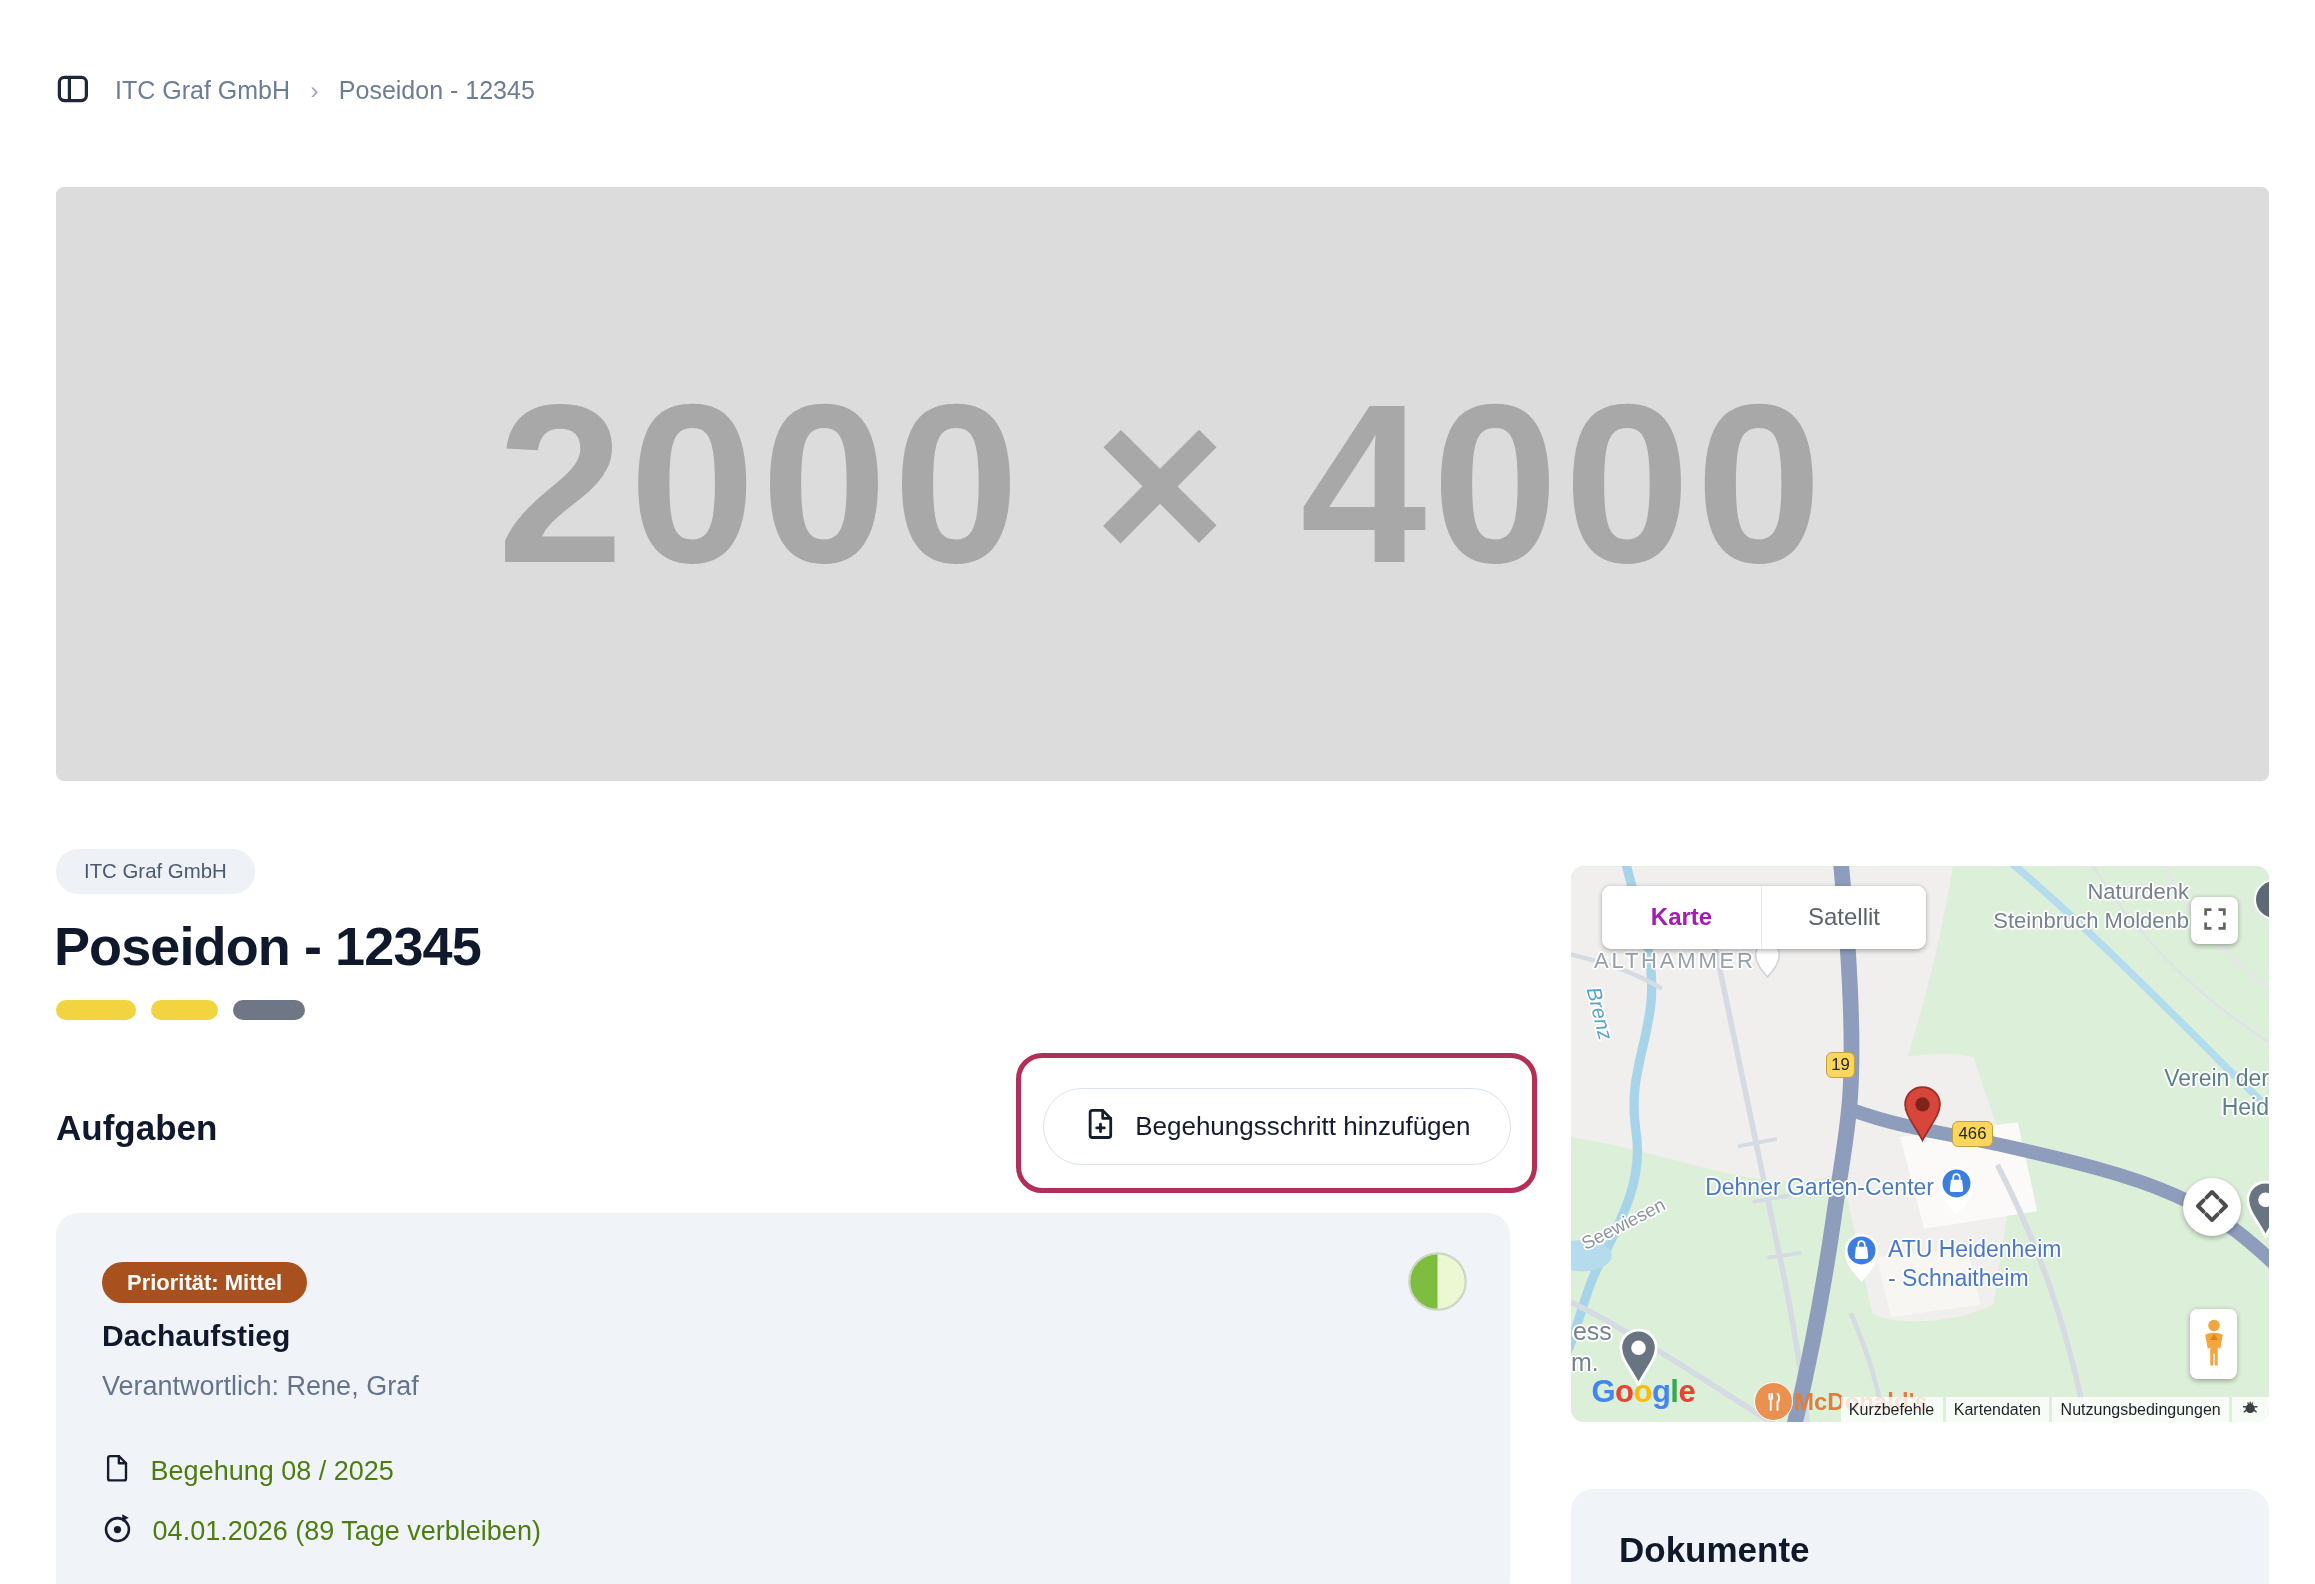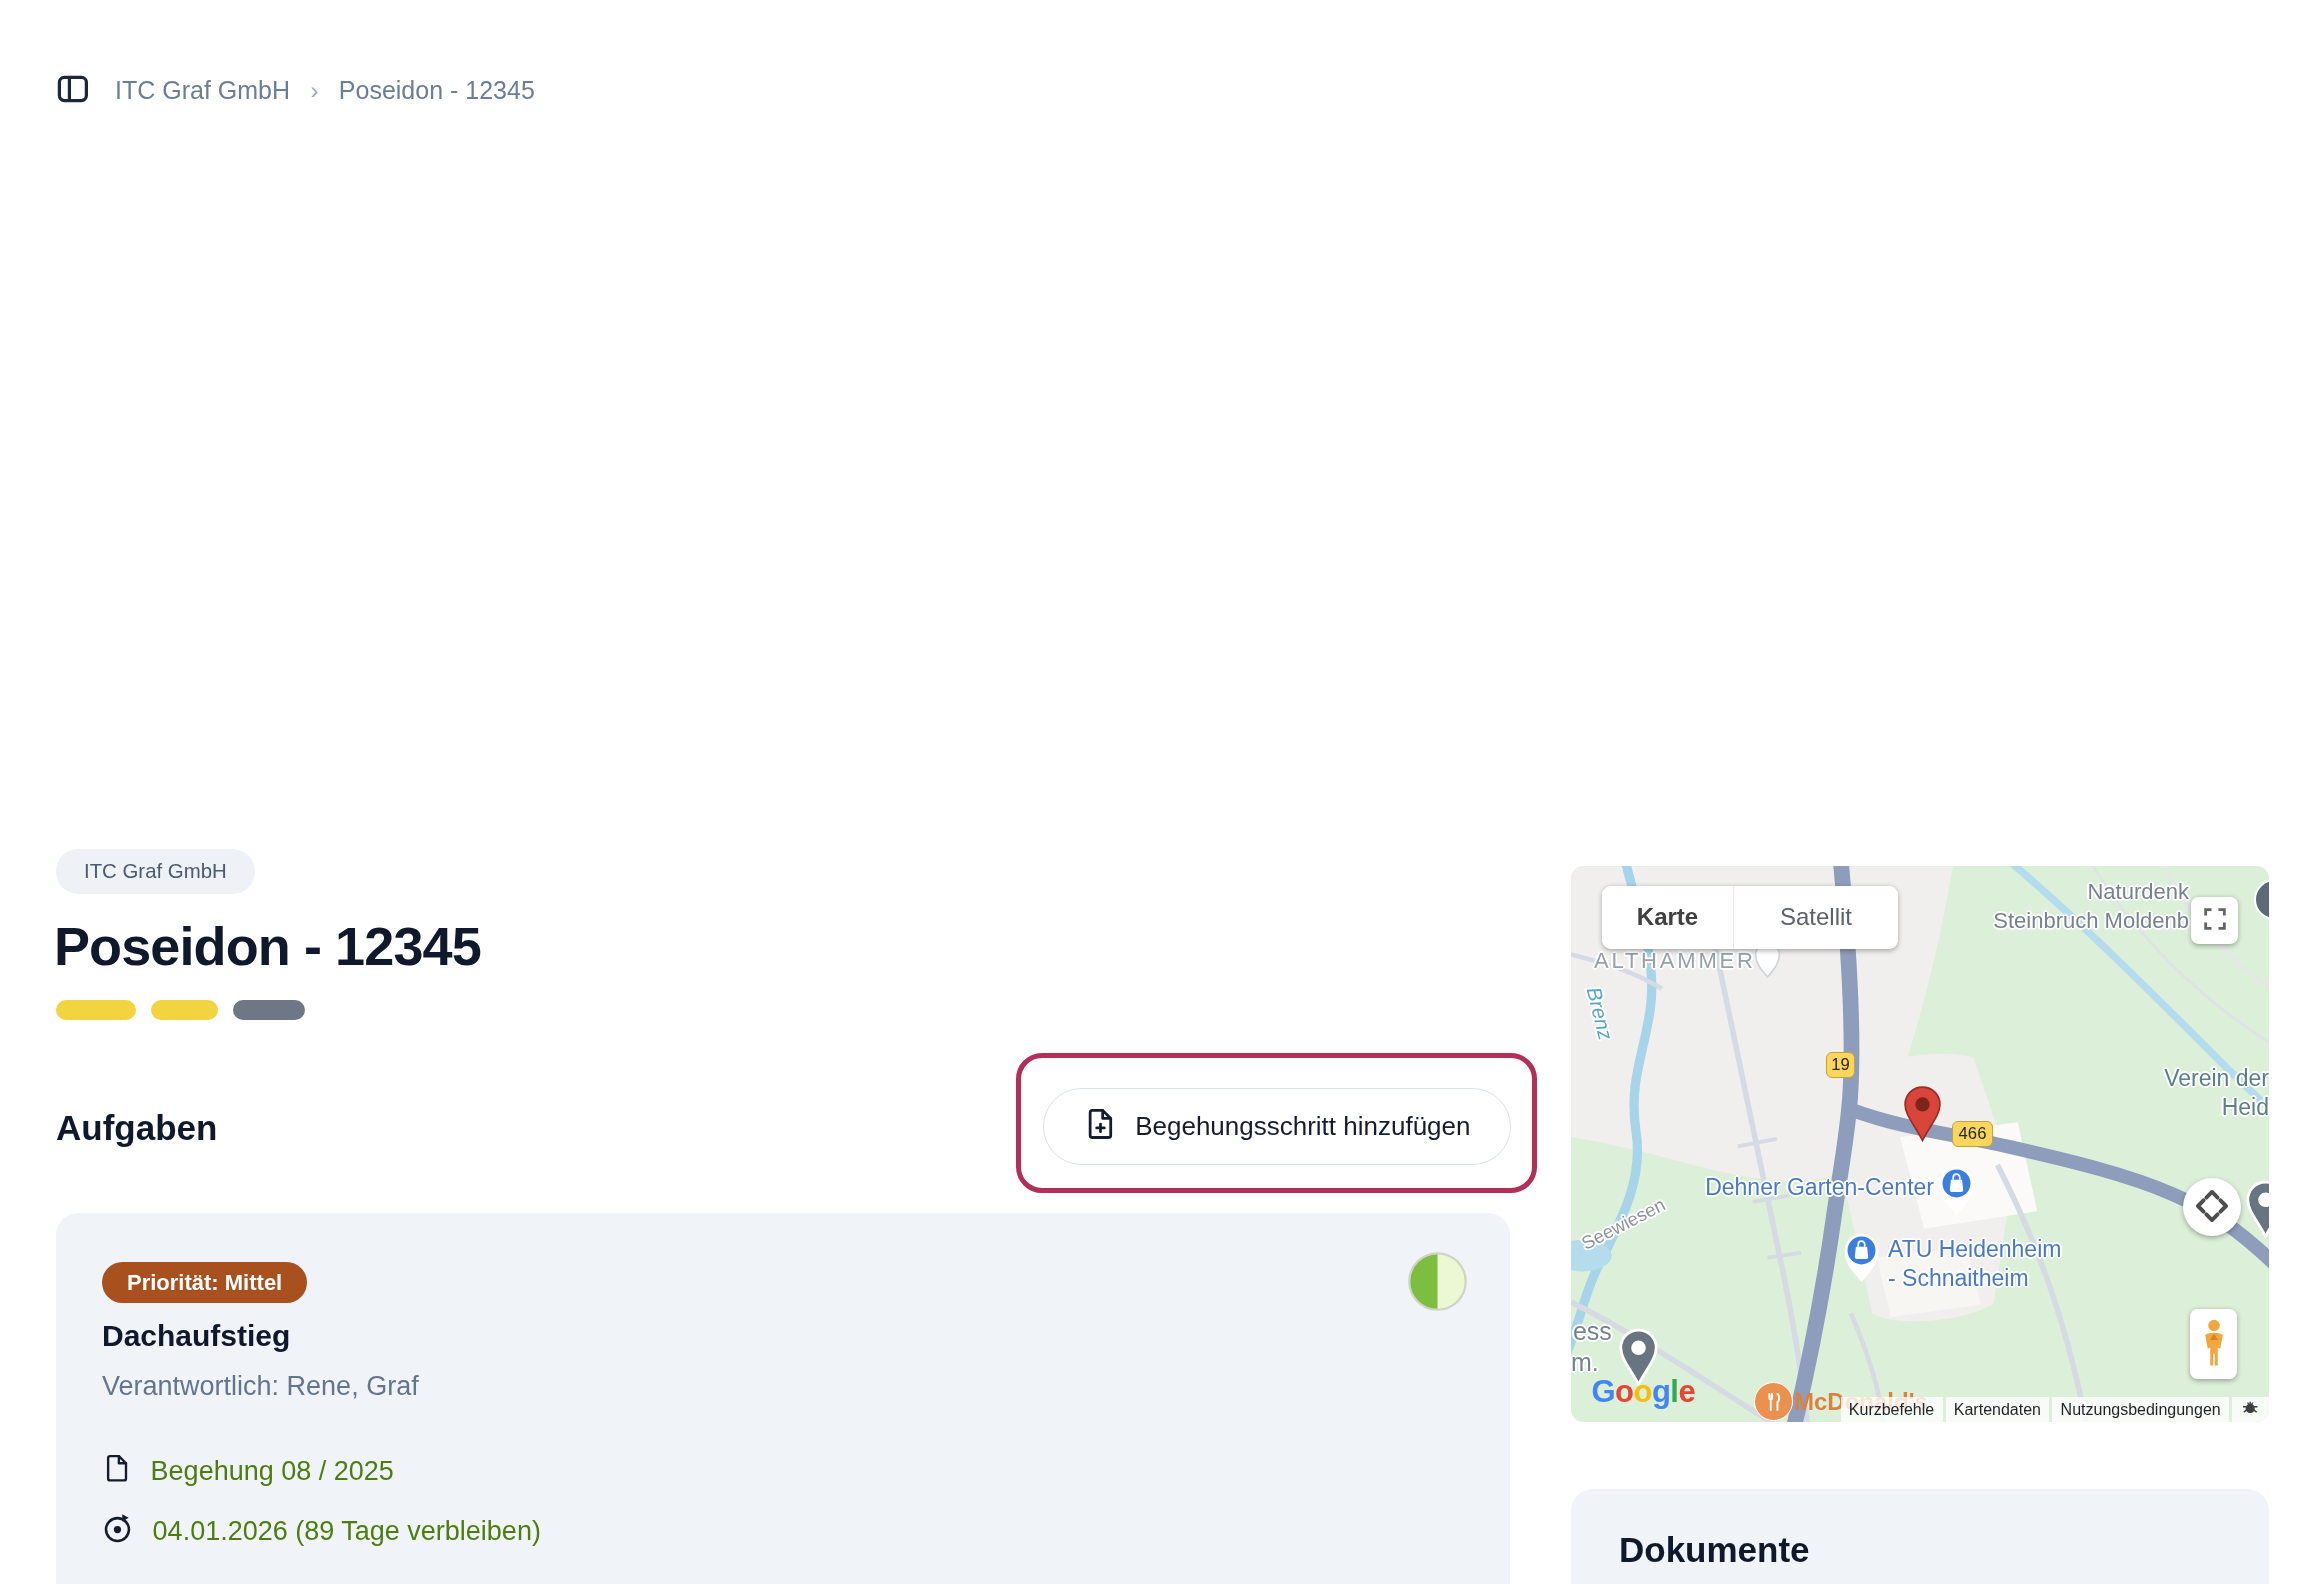--- a/index.html
+++ b/index.html
@@ -65,21 +65,21 @@
   .lbl-district { color:#96a0ab; font-size:22px; letter-spacing:2.8px; font-weight:500; }
   .lbl-poi { color:#4878c8; font-size:23px; }
   .lbl-park { color:#5c8086; font-size:23px; }
   .lbl-street { color:#8b949d; font-size:18.6px; }
   .lbl-river { color:#58a3c9; font-size:20.4px; font-style:italic; }
   .route-badge { position:absolute; background:#fbd65d; border:1.9px solid #bfa33f; border-radius:6px;
     font-size:16.7px; color:#27271f; display:flex; align-items:center; justify-content:center; }
   .maptype { position:absolute; left:31px; top:19.5px; height:63px; display:flex;
     background:#fff; border-radius:9.3px; box-shadow:0 1.9px 5.6px rgba(0,0,0,.3); overflow:hidden; }
   .maptype button { border:none; background:#fff; height:100%; font-family:inherit; cursor:pointer; }
-  .maptype .mt-map { width:132px; font-size:24px; font-weight:600; color:#404040; border-right:0.9px solid #e8eaed; }
+  .maptype .mt-map { width:160px; font-size:24px; font-weight:600; color:#a21caf; border-right:0.9px solid #e8eaed; }
   .maptype .mt-sat { width:164px; font-size:24px; color:#5c626b; }
   .map-ctl { position:absolute; background:#fff; box-shadow:0 1.9px 5.6px rgba(0,0,0,.3);
     display:flex; align-items:center; justify-content:center; border:none; cursor:pointer; }
   .fullscreen-btn { left:620px; top:31px; width:47px; height:47px; border-radius:7.4px; }
   .pan-ctl { left:612px; top:312px; width:58px; height:58px; border-radius:50%; }
   .pegman-ctl { left:619px; top:443px; width:47px; height:70px; border-radius:7.4px; }
   .poi-pin { position:absolute; }
   .attribution { position:absolute; right:0; bottom:0; height:25px; display:flex; align-items:stretch; gap:3px; z-index:5; }
   .attribution .chip { background:rgba(255,255,255,.78); display:flex; align-items:center;
     padding:0 8.3px; font-size:16px; color:#1f2328; white-space:nowrap; }
@@ -104,20 +104,23 @@
         <path d="M10 4.8 V19.8"></path>
       </svg>
     </span>
   </button>
   <div class="breadcrumb">
     <span>ITC Graf GmbH</span>
     <span class="sep">›</span>
     <span>Poseidon - 12345</span>
   </div>
 
+  <div class="hero">
+    <div class="hero-text">2000 × 4000</div>
+  </div>
 
   <div class="company-chip">
     <span>ITC Graf GmbH</span>
   </div>
   <h1 class="project-title">Poseidon - 12345</h1>
   <div class="progress-row">
     <span class="pill" style="background: rgb(242, 211, 64);"></span>
     <span class="pill" style="background: rgb(242, 211, 64);"></span>
     <span class="pill" style="background: rgb(111, 119, 135);"></span>
   </div>

